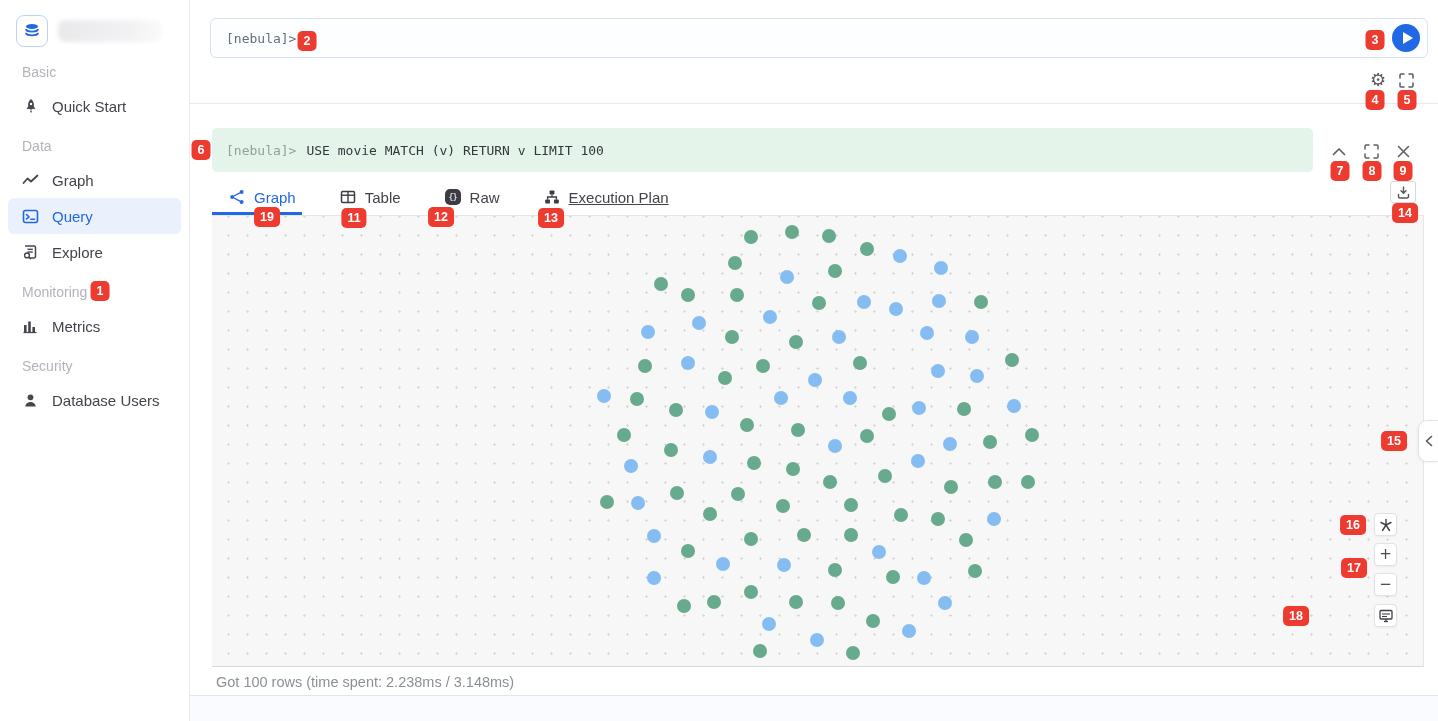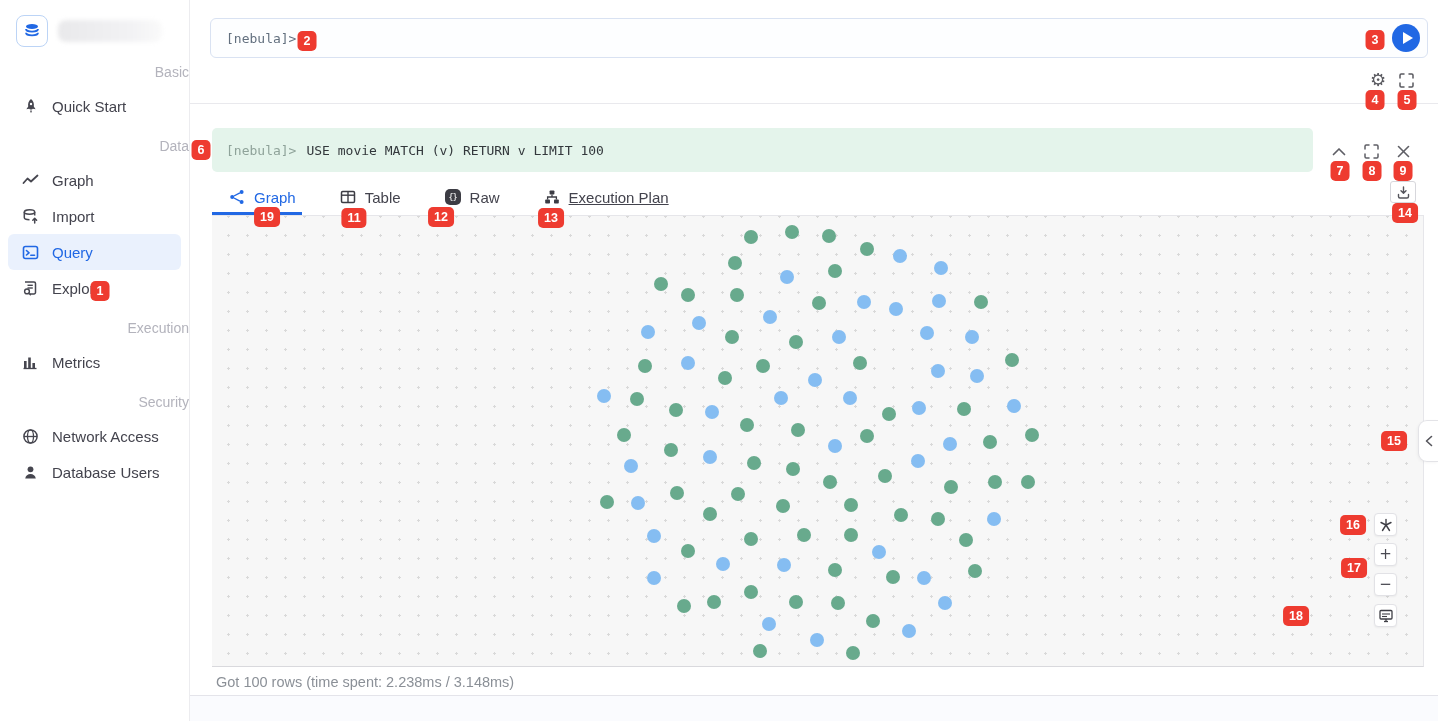--- a/index.html
+++ b/index.html
@@ -2,21 +2,21 @@
 <html><head>
 <meta charset="utf-8">
 <style>
   * { margin:0; padding:0; box-sizing:border-box; }
   html,body { width:1438px; height:721px; overflow:hidden; background:#fff;
     font-family:"Liberation Sans", sans-serif; }
   #page { position:relative; width:1438px; height:721px; background:#fff; }
 
   
   #sidebar { position:absolute; left:0; top:0; width:190px; height:721px;
-    background:#fff; border-right:1px solid #ececef; padding-top:14px; z-index:2;text-align:right; }
+    background:#fff; border-right:1px solid #ececef; padding-top:14px; z-index:2; }
   .logo-row { display:flex; align-items:center; gap:10px; padding:0 0 0 16px; height:34px; margin-bottom:16px; }
   .logo-box { width:32px; height:32px; border:1px solid #bcd4f6; border-radius:8px;
     display:flex; align-items:center; justify-content:center; background:#fff; }
   .logo-redacted { width:104px; height:22px; border-radius:8px;
     background:linear-gradient(90deg,#e9e9eb, #f2f2f4 70%, #fafafa); filter:blur(2px); }
   .section-label { color:#b3b3bc; font-size:14px; padding-left:22px; margin:14px 0 8px; }
   .side-item { display:flex; align-items:center; gap:13px; height:36px; padding-left:22px;
     color:#43434d; font-size:15px; cursor:pointer; }
   .side-item .si { width:17px; height:17px; flex:0 0 17px; display:flex; align-items:center; justify-content:center; }
   .side-item.active { background:#eaf1fd; border-radius:6px; margin:0 8px; padding-left:14px; color:#2168e4; }
@@ -124,31 +124,20 @@
 
     <div class="section-label">Data</div>
     <div class="side-item">
       <span class="si">
         <svg class="ic" width="17" height="17" viewBox="0 0 17 17">
           <polyline points="1.5,11 5.5,6.5 9,9.5 15.5,3.5" fill="none" stroke="#46464f" stroke-width="1.8" stroke-linecap="round" stroke-linejoin="round"></polyline>
         </svg>
       </span>
       <span>Graph</span>
     </div>
-    <div class="side-item">
-      <span class="si">
-        <svg class="ic" width="17" height="17" viewBox="0 0 17 17">
-          <ellipse cx="7.5" cy="4" rx="5.2" ry="2.2" fill="none" stroke="#46464f" stroke-width="1.5"></ellipse>
-          <path d="M2.3 4v5.5c0 1.2 2.3 2.2 5.2 2.2" fill="none" stroke="#46464f" stroke-width="1.5"></path>
-          <path d="M12.7 4v3.5" fill="none" stroke="#46464f" stroke-width="1.5"></path>
-          <path d="M12.7 15v-4.5M10.8 12.2l1.9-1.9 1.9 1.9" fill="none" stroke="#46464f" stroke-width="1.5" stroke-linecap="round" stroke-linejoin="round"></path>
-        </svg>
-      </span>
-      <span>Import</span>
-    </div>
     <div class="side-item active">
       <span class="si">
         <svg class="ic" width="17" height="17" viewBox="0 0 17 17">
           <rect x="1.5" y="2.5" width="14" height="12" rx="2" fill="none" stroke="#2168e4" stroke-width="1.6"></rect>
           <polyline points="4.5,6.5 7,8.8 4.5,11" fill="none" stroke="#2168e4" stroke-width="1.6" stroke-linecap="round" stroke-linejoin="round"></polyline>
           <line x1="8.8" y1="11.2" x2="12.5" y2="11.2" stroke="#2168e4" stroke-width="1.6" stroke-linecap="round"></line>
         </svg>
       </span>
       <span>Query</span>
     </div>
@@ -158,44 +147,34 @@
           <path d="M3 2h9a1.5 1.5 0 0 1 1.5 1.5v9A1.5 1.5 0 0 1 12 14H8" fill="none" stroke="#46464f" stroke-width="1.5"></path>
           <line x1="5.5" y1="5.3" x2="10.8" y2="5.3" stroke="#46464f" stroke-width="1.4"></line>
           <line x1="5.5" y1="8" x2="10.8" y2="8" stroke="#46464f" stroke-width="1.4"></line>
           <circle cx="5" cy="11.4" r="2.4" fill="none" stroke="#46464f" stroke-width="1.4"></circle>
           <line x1="6.8" y1="13.2" x2="8.4" y2="14.8" stroke="#46464f" stroke-width="1.4" stroke-linecap="round"></line>
         </svg>
       </span>
       <span>Explore</span>
     </div>
 
-    <div class="section-label">Execution</div>
+    <div class="section-label">Monitoring</div>
     <div class="side-item">
       <span class="si">
         <svg class="ic" width="17" height="17" viewBox="0 0 17 17">
           <rect x="2" y="7" width="2.6" height="7" fill="#46464f"></rect>
           <rect x="6.2" y="3.5" width="2.6" height="10.5" fill="#46464f"></rect>
           <rect x="10.4" y="9" width="2.6" height="5" fill="#46464f"></rect>
           <line x1="1.5" y1="14.5" x2="14.5" y2="14.5" stroke="#46464f" stroke-width="1.3"></line>
         </svg>
       </span>
       <span>Metrics</span>
     </div>
 
     <div class="section-label">Security</div>
-    <div class="side-item">
-      <span class="si">
-        <svg class="ic" width="17" height="17" viewBox="0 0 17 17">
-          <circle cx="8.5" cy="8.5" r="6.6" fill="none" stroke="#46464f" stroke-width="1.5"></circle>
-          <ellipse cx="8.5" cy="8.5" rx="3" ry="6.6" fill="none" stroke="#46464f" stroke-width="1.3"></ellipse>
-          <line x1="2" y1="8.5" x2="15" y2="8.5" stroke="#46464f" stroke-width="1.3"></line>
-        </svg>
-      </span>
-      <span>Network Access</span>
-    </div>
     <div class="side-item">
       <span class="si">
         <svg class="ic" width="17" height="17" viewBox="0 0 17 17">
           <circle cx="8.5" cy="5.3" r="2.9" fill="#46464f"></circle>
           <path d="M3.2 14.5c.5-3 2.6-4.6 5.3-4.6s4.8 1.6 5.3 4.6z" fill="#46464f"></path>
         </svg>
       </span>
       <span>Database Users</span>
     </div>
   </div>

